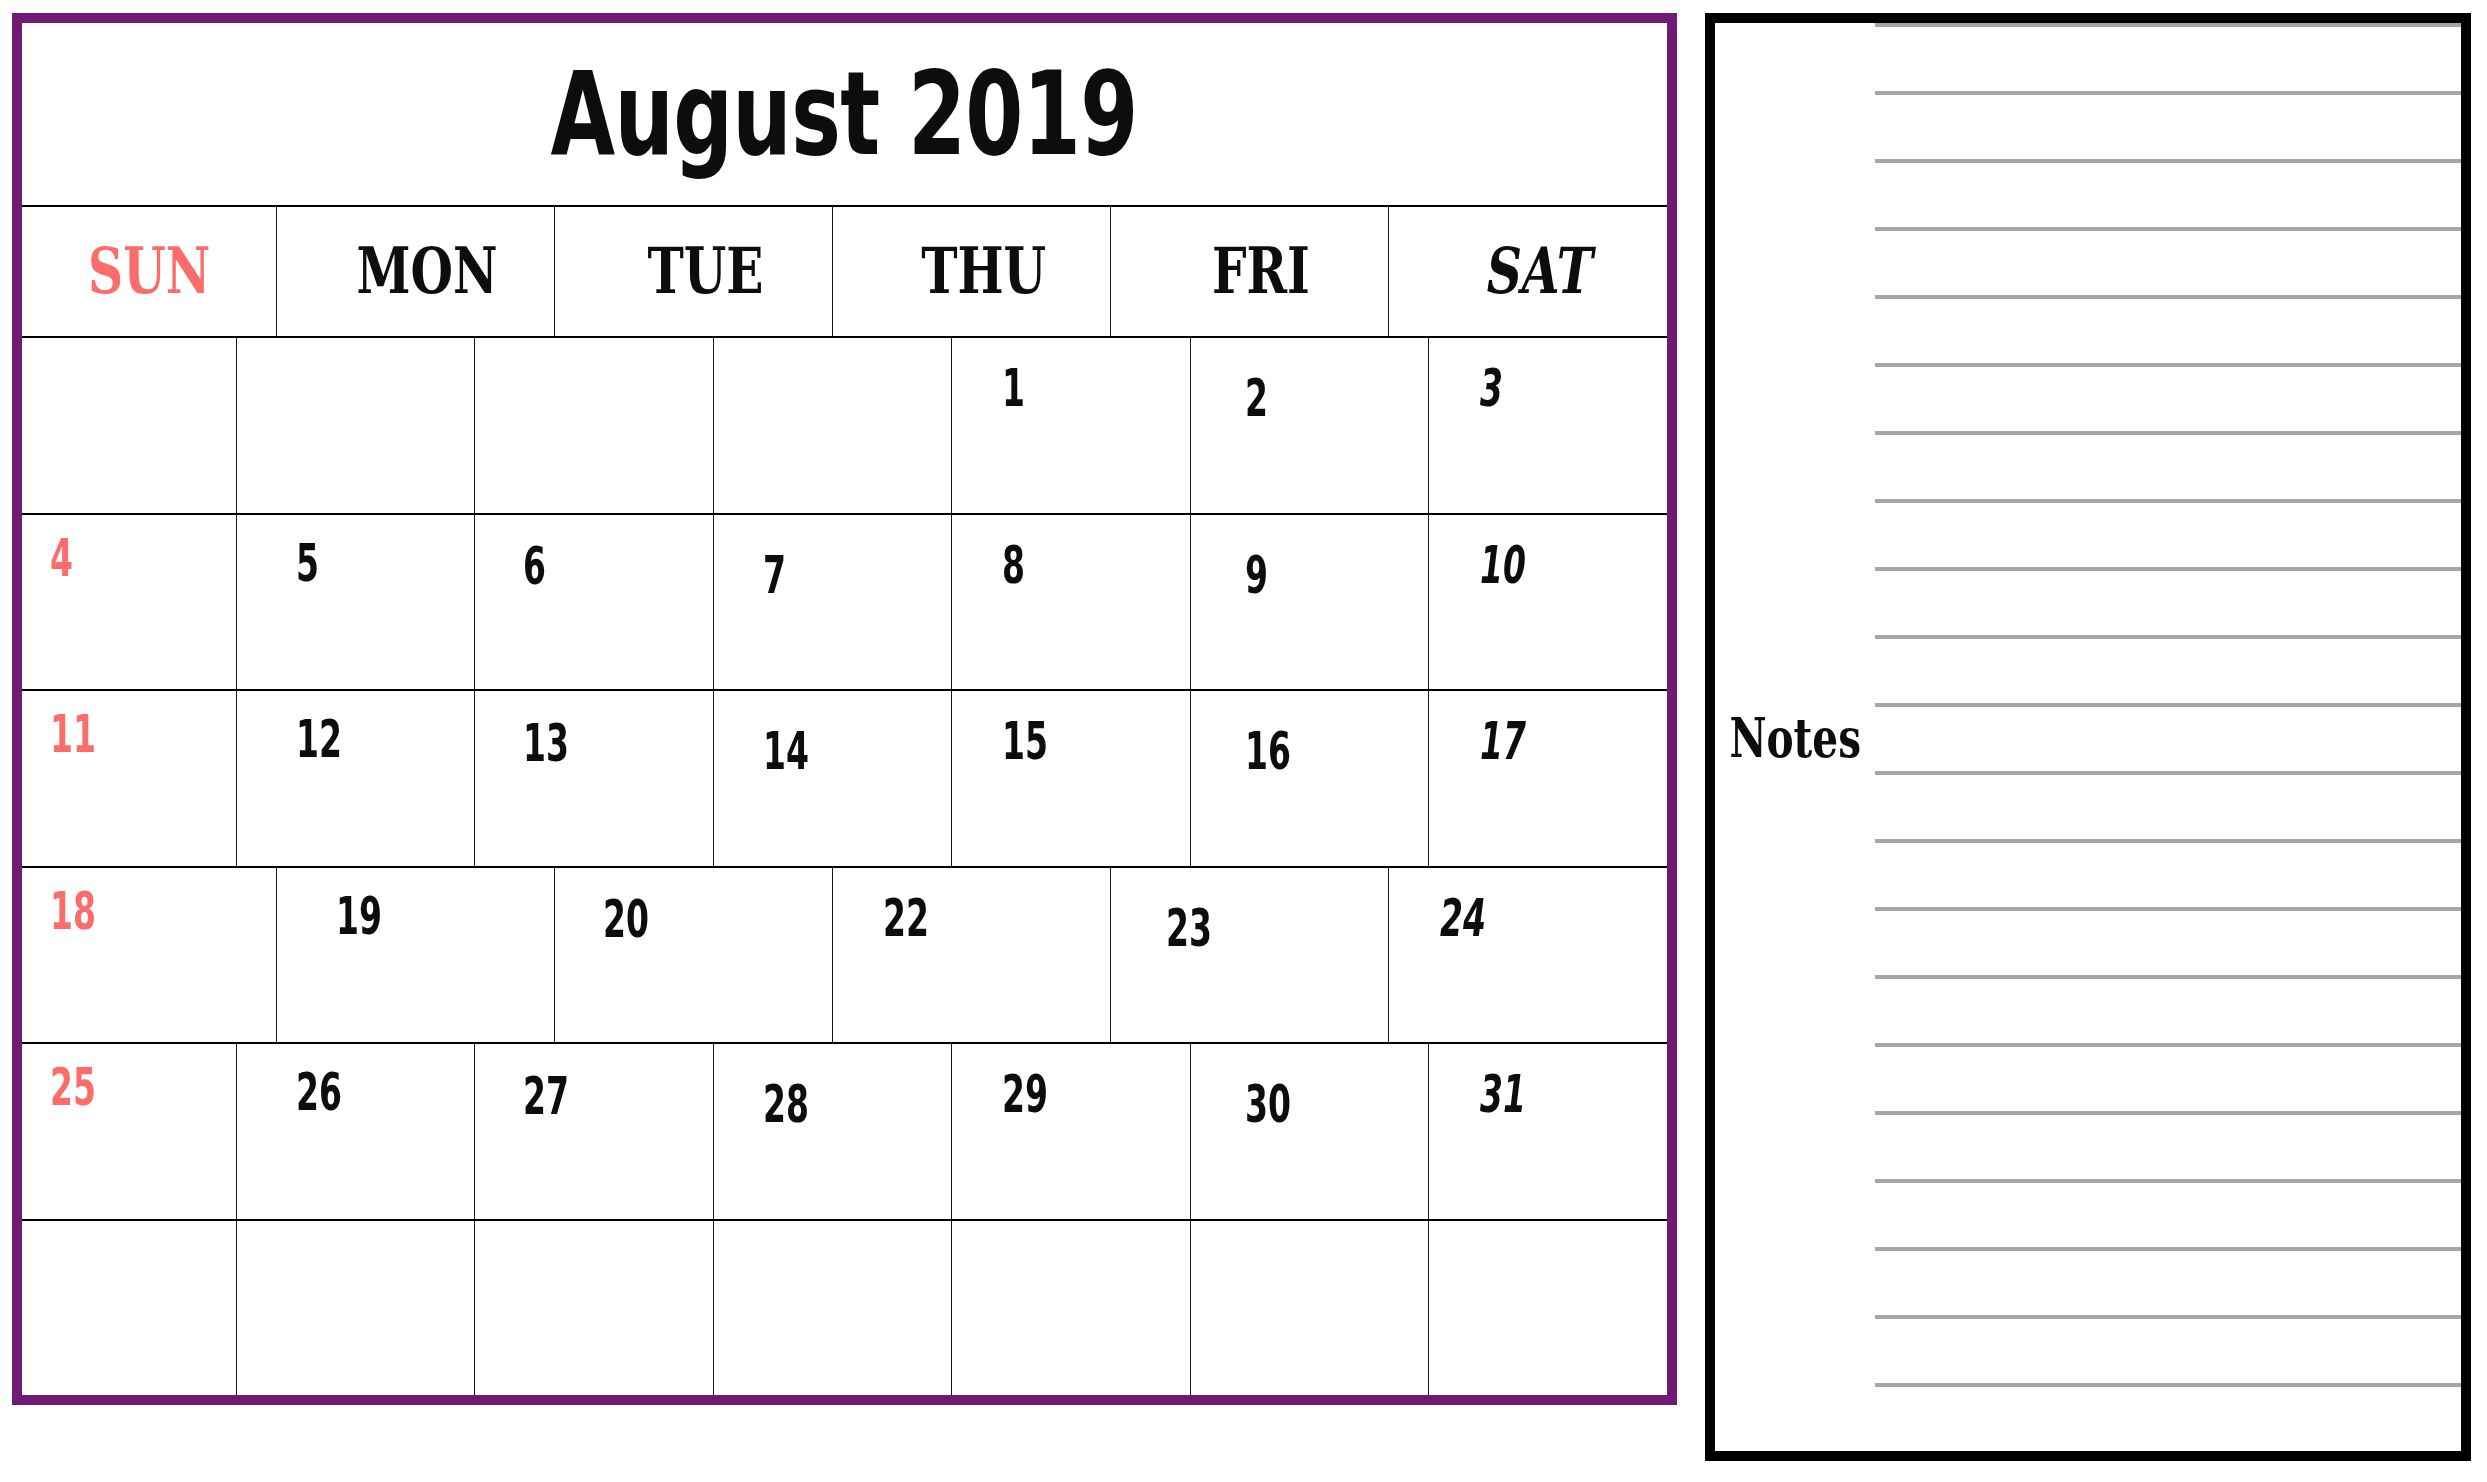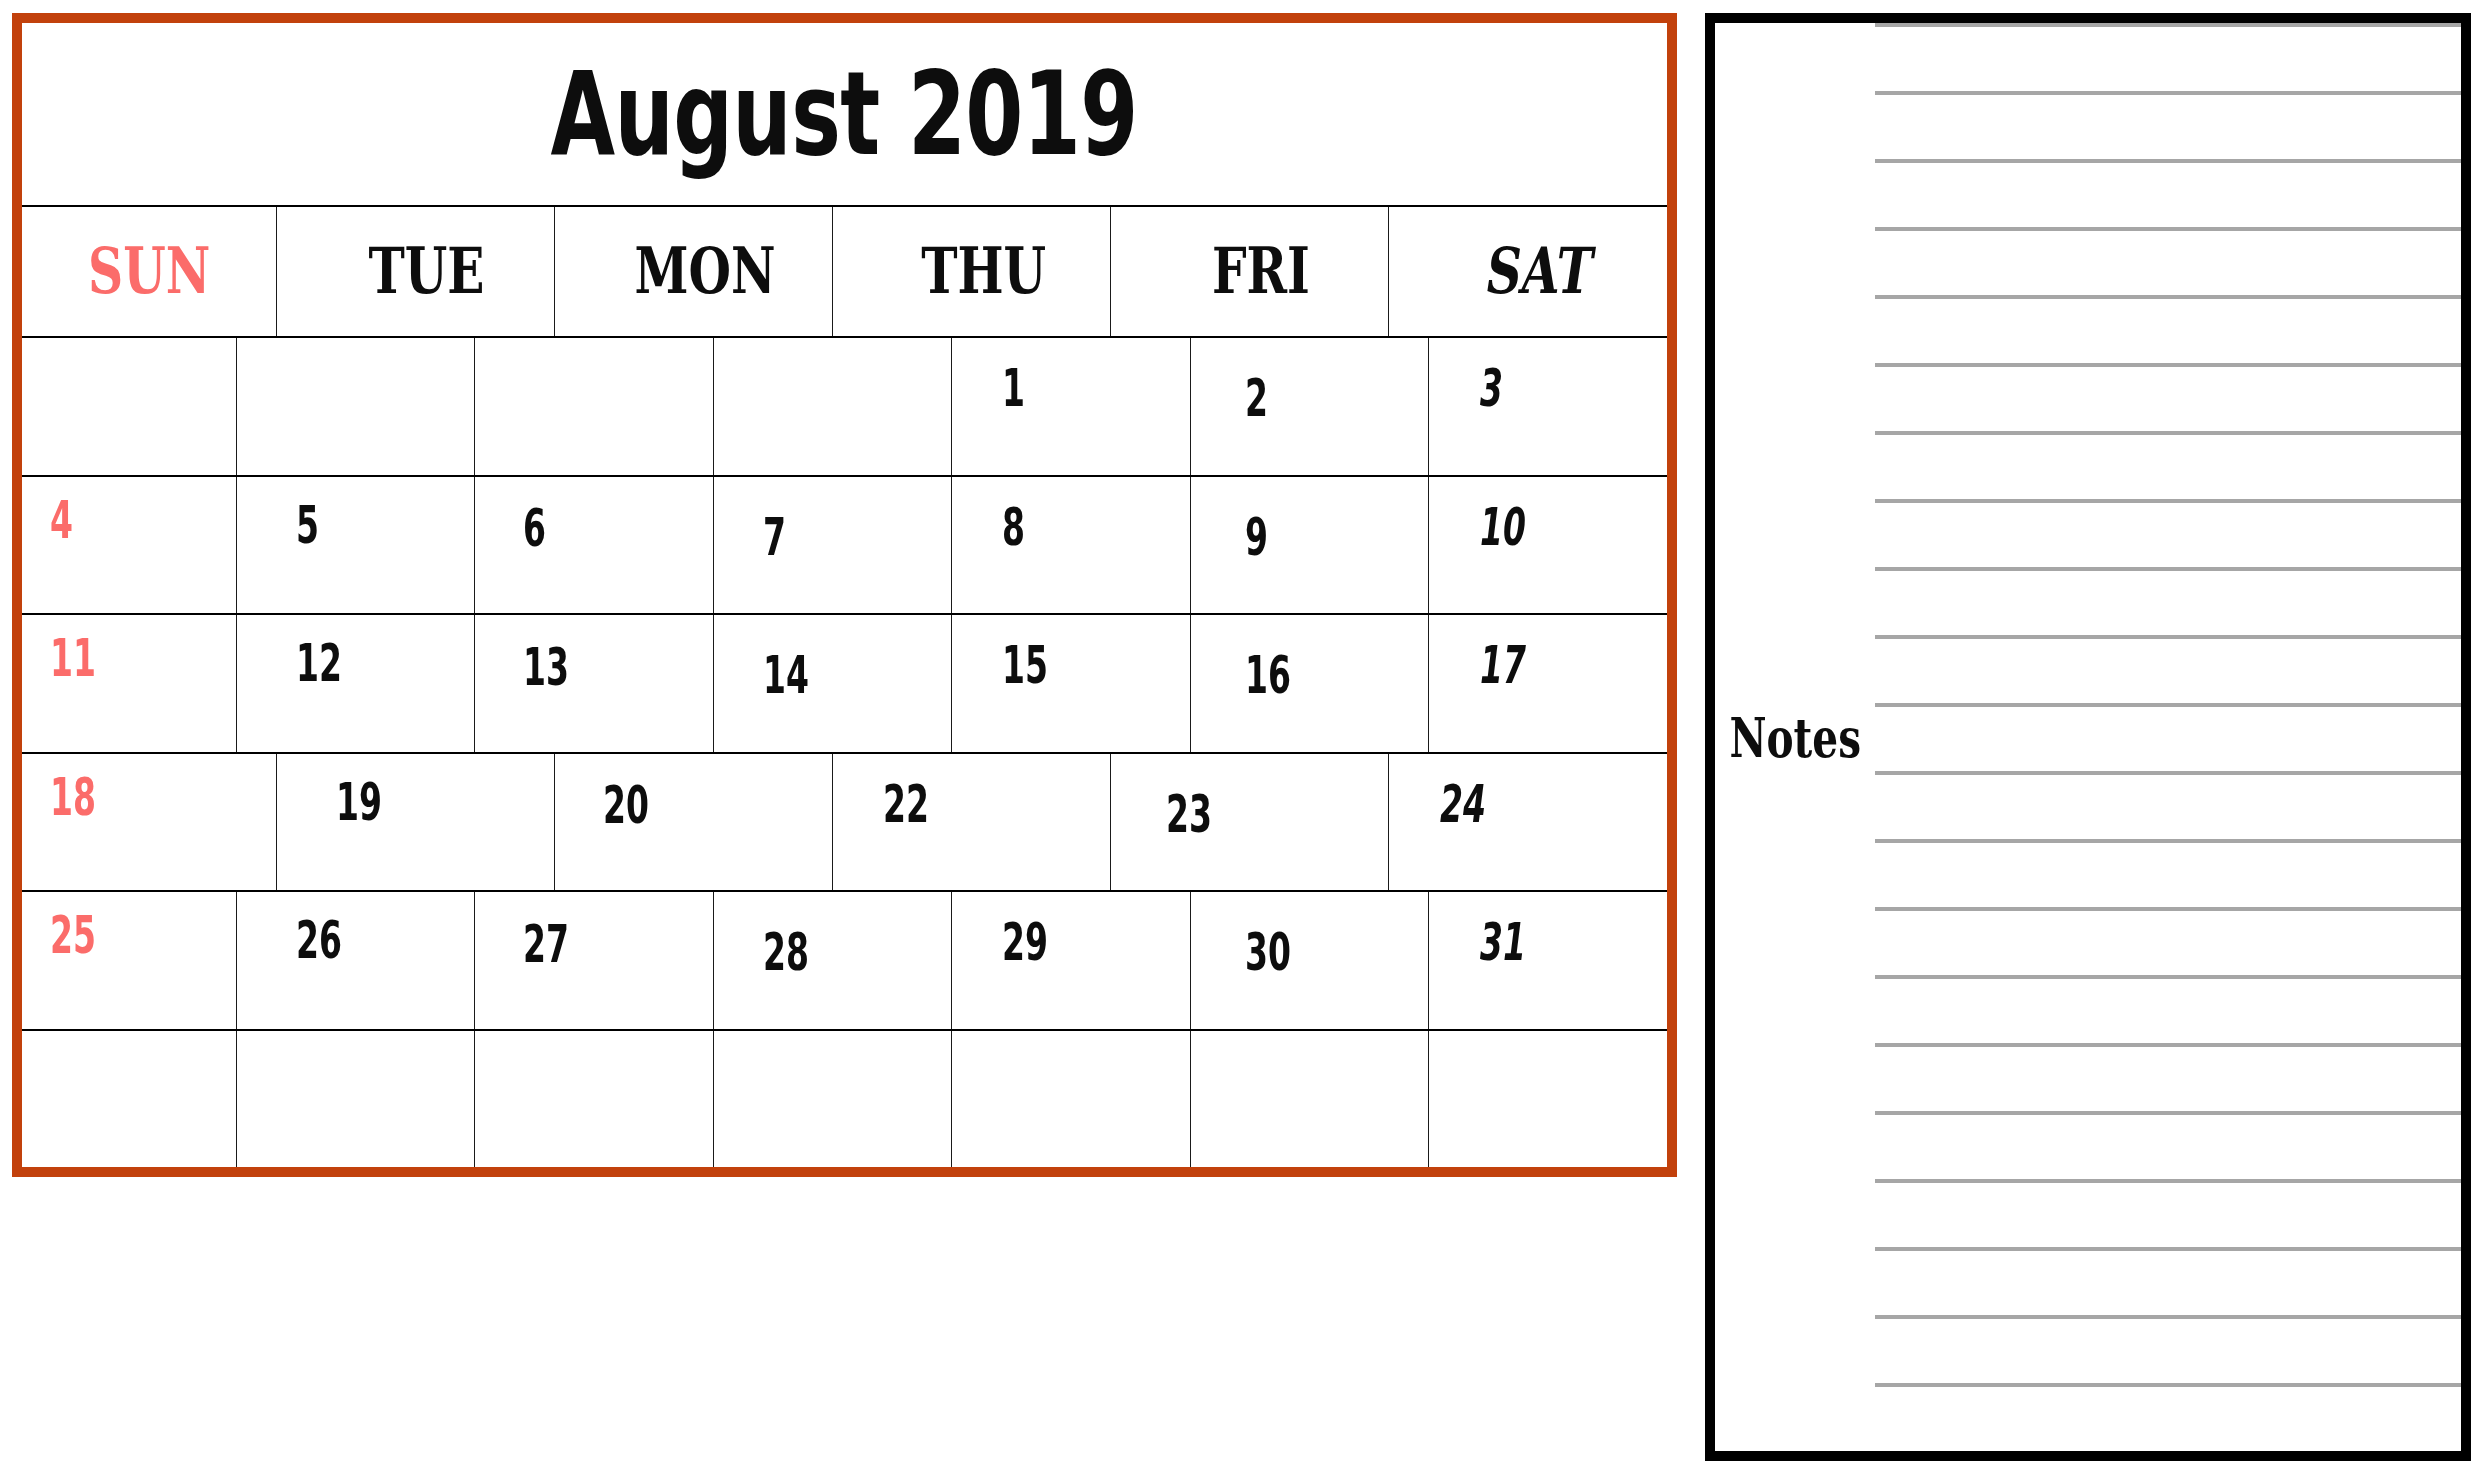--- a/index.html
+++ b/index.html
@@ -22,22 +22,22 @@
     display: flex;
     box-sizing: border-box;
   }
 
   
   .calendar-panel {
     position: absolute;
     left: 11.6px;
     top: 13.3px;
     width: 1665px;
-    height: 1164px;
-    border: 10px solid #c2410c;
+    height: 1392px;
+    border: 10px solid #701a75;
     box-sizing: border-box;
     background: #ffffff;
     display: flex;
     flex-direction: column;
   }
 
   .title-bar {
     height: 184px;
     flex: 0 0 184px;
     display: flex;
@@ -184,25 +184,25 @@
     <div class="title-bar">
       <div class="title-text">August 2019</div>
     </div>
 
     <div class="grid">
 
       <div class="week-row head-row">
         <div class="cell head-cell col-0">
           <span class="head-label sun">SUN</span>
         </div>
+        <div class="cell head-cell col-1">
+          <span class="head-label">MON</span>
+        </div>
         <div class="cell head-cell col-2">
           <span class="head-label">TUE</span>
-        </div>
-        <div class="cell head-cell col-1">
-          <span class="head-label">MON</span>
         </div>
         <div class="cell head-cell col-4">
           <span class="head-label">THU</span>
         </div>
         <div class="cell head-cell col-5">
           <span class="head-label">FRI</span>
         </div>
         <div class="cell head-cell col-6">
           <span class="head-label">SAT</span>
         </div>

